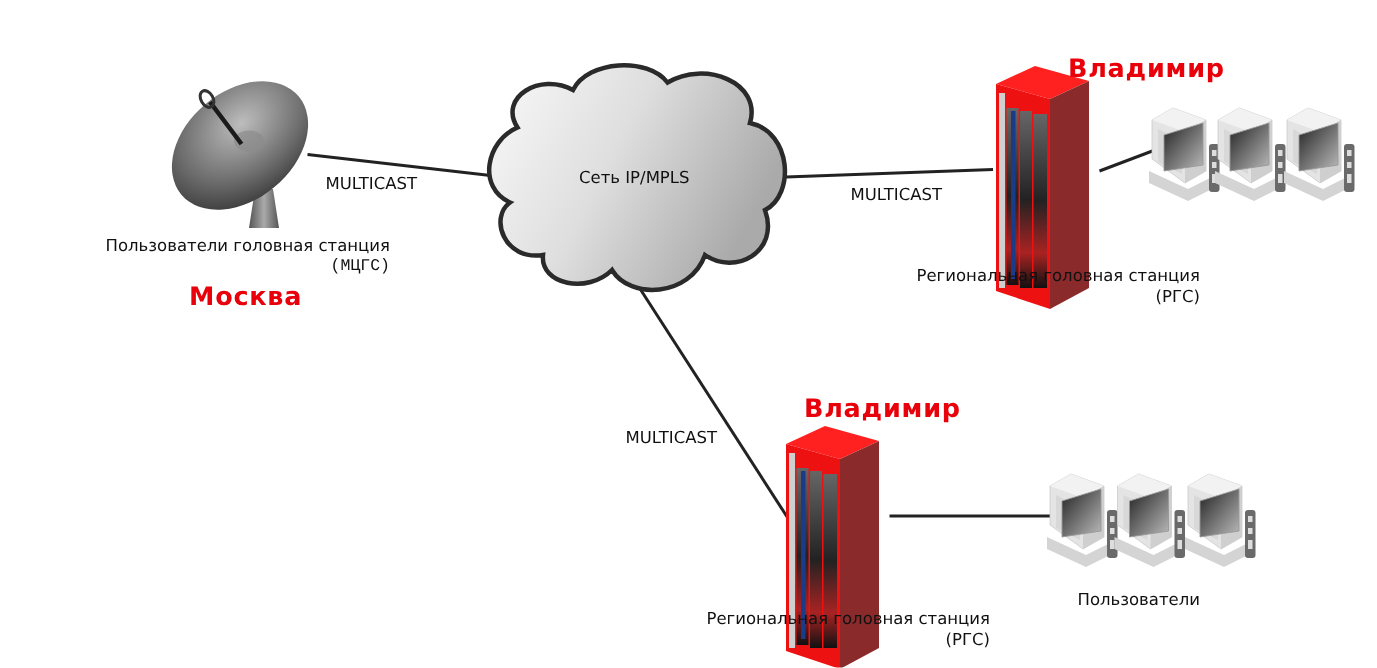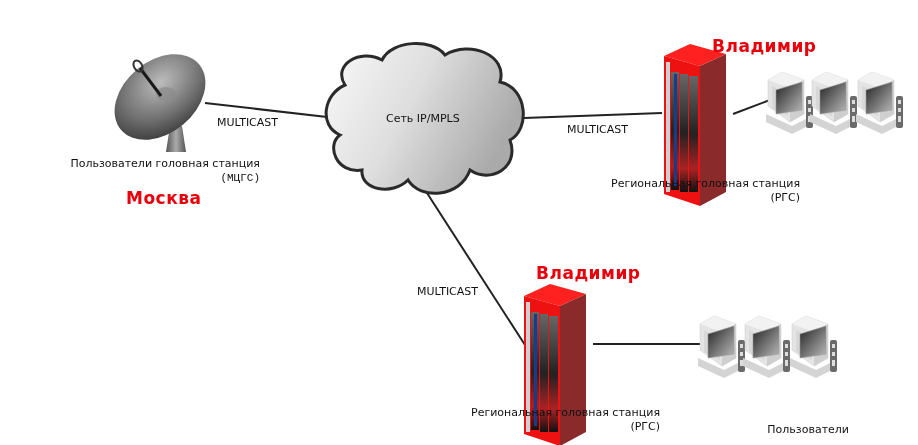--- a/index.html
+++ b/index.html
@@ -110,13 +110,13 @@
 <div class="city" style="left:126px; top:188px;">Москва</div>
 
 <div class="city" style="left:712px; top:36px;">Владимир</div>
 <div class="lbl" style="left:600px; top:177px; width:200px;">Региональная головная станция</div>
 <div class="lbl" style="left:600px; top:191px; width:200px;">(РГС)</div>
 
 <div class="city" style="left:536px; top:263px;">Владимир</div>
 <div class="lbl" style="left:460px; top:406px; width:200px;">Региональная головная станция</div>
 <div class="lbl" style="left:460px; top:420px; width:200px;">(РГС)</div>
 
-<div class="lbl" style="left:719px; top:393px; width:130px;margin-top:30px;">Пользователи</div>
+<div class="lbl" style="left:670px; top:393px; width:130px;">Пользователи</div>
 
 </body></html>

